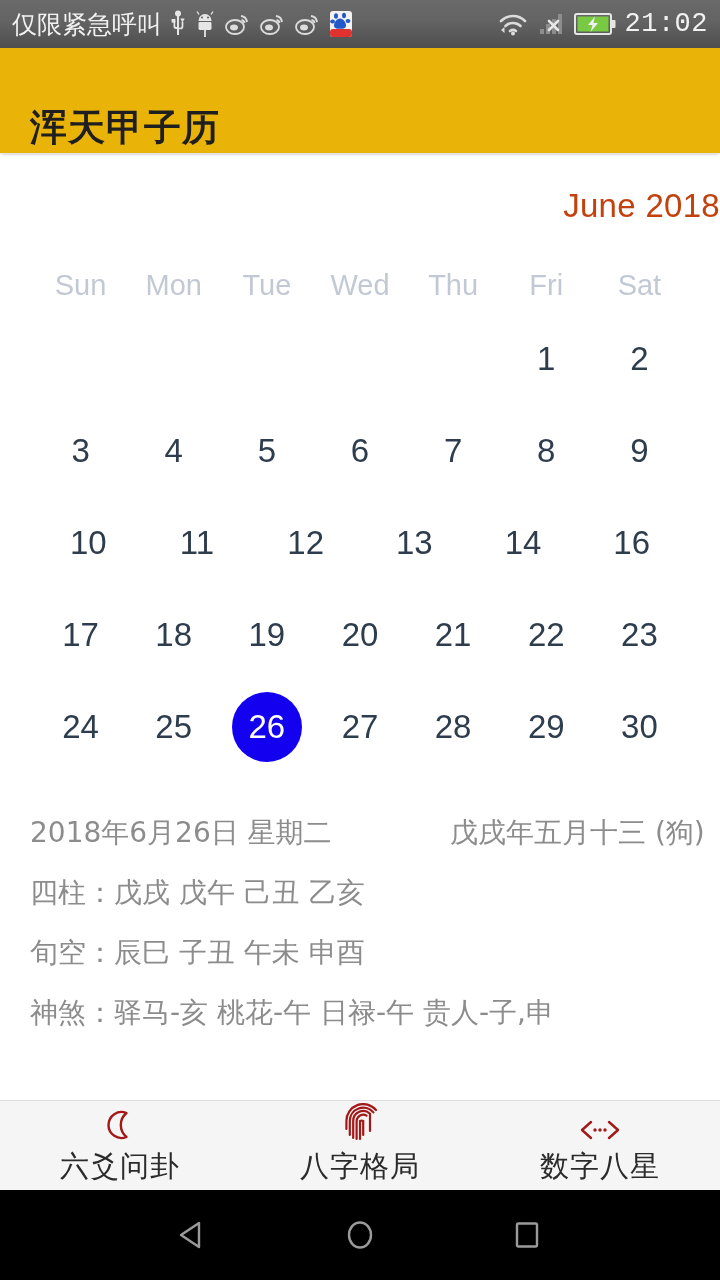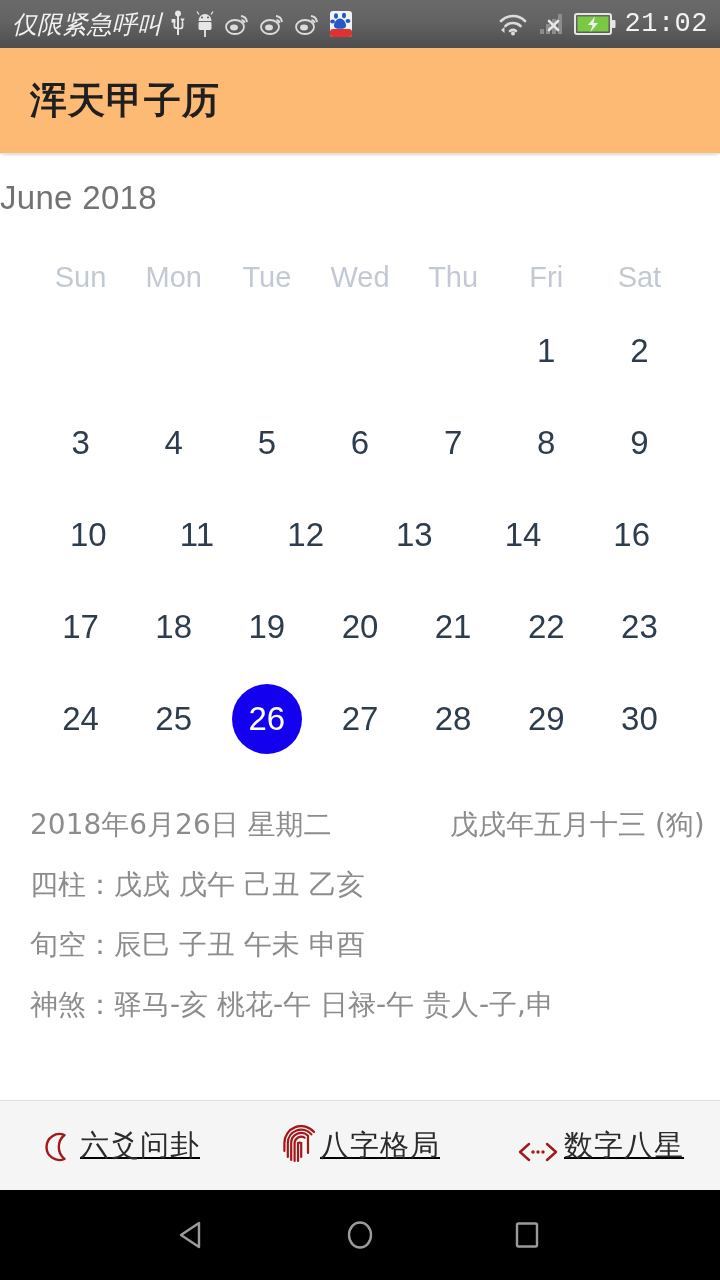--- a/index.html
+++ b/index.html
@@ -10,45 +10,45 @@
   }
   #screen { position:relative; width:720px; height:1280px; background:#ffffff; }
 
   
   .statusbar{
     height:48px; width:100%;
     background:linear-gradient(to bottom,#6a6a6a 0%,#636363 45%,#4e4e4e 100%);
     display:flex; align-items:center; padding:0 12px; color:#e8e8e8;
   }
   .sb-carrier{ font-size:25px; letter-spacing:0px; color:#f2f2f2; white-space:nowrap;
-    font-family:"DejaVu Sans","Liberation Sans",sans-serif;font-style:italic; }
+    font-family:"DejaVu Sans","Liberation Sans",sans-serif; }
   .sb-left-icons{ display:flex; align-items:center; gap:9px; margin-left:8px; }
   .sb-spacer{ flex:1; }
   .sb-right{ display:flex; align-items:center; gap:9px; }
   .sb-clock{ font-size:27px; color:#f2f2f2; margin-left:6px; letter-spacing:0.5px;
     font-family:Liberation Mono, monospace;}
   .ico{ display:inline-flex; align-items:center; justify-content:center; }
 
   
   .appbar{
-    height:106px; width:100%; background:#fdba74;
-    display:flex; align-items:center; padding:0 30px;
+    height:106px; width:100%; background:#eab308;
+    display:flex; align-items:flex-end; padding:0 30px;
     border-bottom:1px solid #e3e3e3;
     box-shadow:0 2px 3px -2px rgba(0,0,0,0.28);
     position:relative; z-index:5;
   }
   .appbar-title{
     font-size:37px; font-weight:bold; color:#1f1f1f; letter-spacing:1px;
     font-family:"DejaVu Sans","Liberation Sans",sans-serif;
   }
 
   
   .content{ position:absolute; top:155px; left:0; right:0; bottom:125px; background:#ffffff; }
   .cal-title{
-    text-align:left; font-size:33px; color:#737373; margin-top:24px; letter-spacing:0.3px;
+    text-align:right; font-size:33px; color:#c2410c; margin-top:32px; letter-spacing:0.3px;
   }
   .cal-grid{ width:100%; padding:0 34px; margin-top:32px; }
   .cal-row{ display:flex; }
   .cal-cell{
     flex:1 1 0; height:92px; display:flex; align-items:center; justify-content:center;
     font-size:33px; color:#2e3d4d;
   }
   .cal-head .cal-cell{ color:#c3c9d4; font-size:29px; height:56px; }
   .daywrap{
     width:70px; height:70px; border-radius:50%;
@@ -62,21 +62,21 @@
     font-family:"DejaVu Sans","Liberation Sans",sans-serif;}
   .detail-row.split{ display:flex; }
   .detail-row.split .d-left{ flex:0 0 420px; }
 
   
   .tabbar{
     position:absolute; left:0; right:0; bottom:90px; height:90px;
     background:#f5f5f5; border-top:1px solid #dcdcdc;
     display:flex; align-items:center;
   }
-  .tab{ flex:1 1 0; display:flex; flex-direction:row; align-items:center; justify-content:center; gap:4px;text-decoration:underline; }
+  .tab{ flex:1 1 0; display:flex; flex-direction:column; align-items:center; justify-content:center; gap:4px; }
   .tab-icon{ height:38px; display:flex; align-items:flex-end; justify-content:center; }
   .tab-label{ font-size:29px; color:#2b2b2b; letter-spacing:1px;
     font-family:"DejaVu Sans","Liberation Sans",sans-serif;}
 
   
   .navbar{
     position:absolute; left:0; right:0; bottom:0; height:90px; background:#000000;
     display:flex; align-items:center; justify-content:space-around; padding:0 110px;
   }
   .nav-btn{ width:60px; height:60px; display:flex; align-items:center; justify-content:center; }

